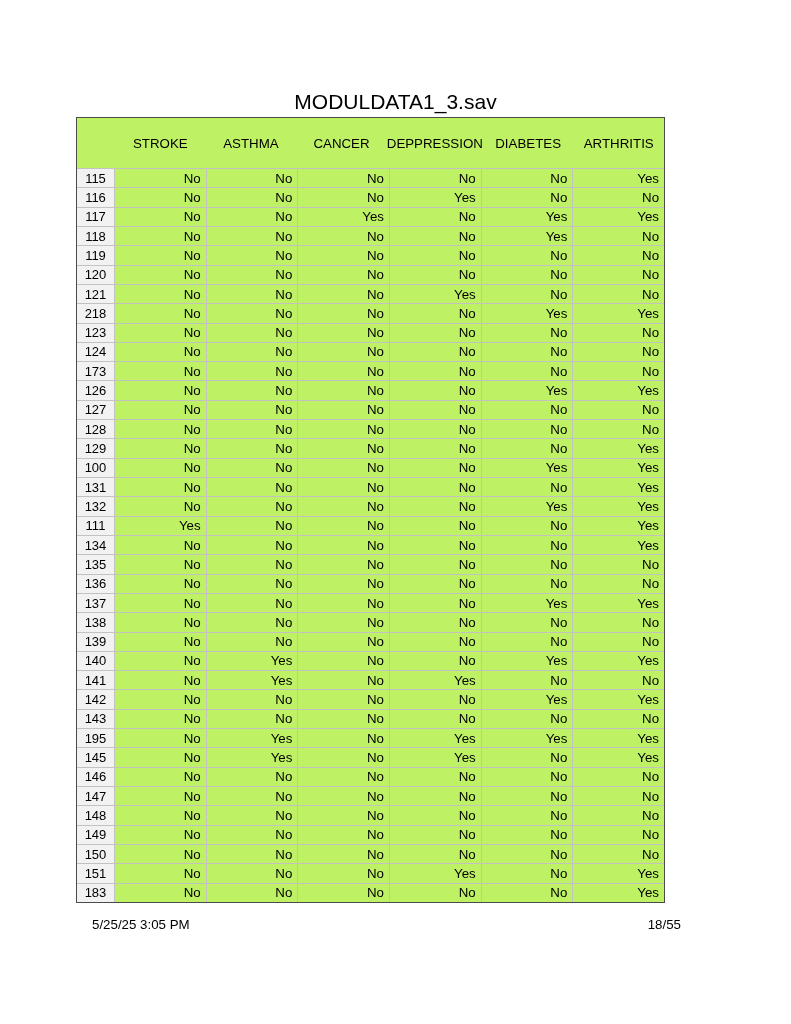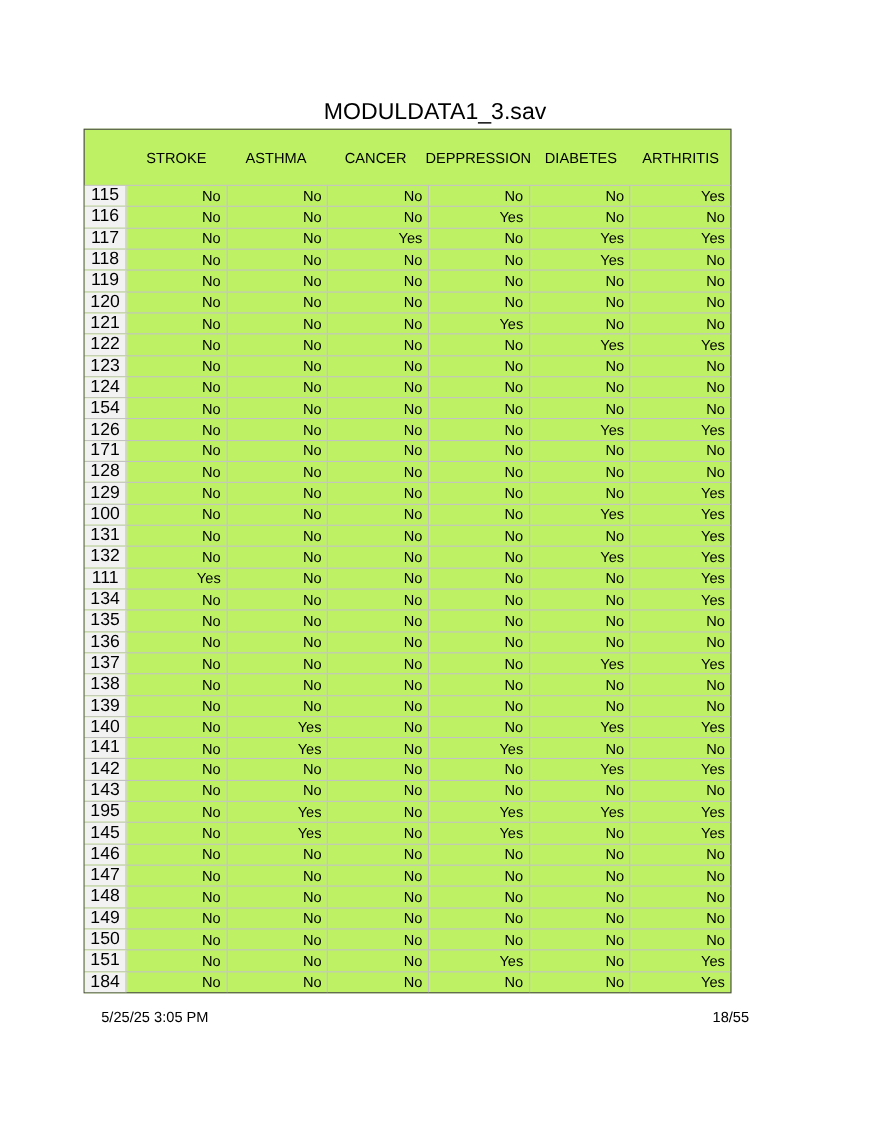--- a/index.html
+++ b/index.html
@@ -64,21 +64,21 @@
   }
   .rownum-cell {
     flex: none;
     width: 38px;
     box-sizing: border-box;
     background: #f2f2f2;
     border-right: 1px solid #c2c2c2;
     display: flex;
     align-items: center;
     justify-content: center;
-    font-size: 16px;
+    font-size: 13px;
   }
   .dcell {
     flex: 1;
     box-sizing: border-box;
     display: flex;
     align-items: center;
     justify-content: flex-end;
     padding-right: 5px;
     font-size: 13.3px;
   }
@@ -171,21 +171,21 @@
       <div class="trow">
         <div class="rownum-cell">121</div>
         <div class="dcell">No</div>
         <div class="dcell">No</div>
         <div class="dcell">No</div>
         <div class="dcell">Yes</div>
         <div class="dcell">No</div>
         <div class="dcell">No</div>
       </div>
       <div class="trow">
-        <div class="rownum-cell">122</div>
+        <div class="rownum-cell">218</div>
         <div class="dcell">No</div>
         <div class="dcell">No</div>
         <div class="dcell">No</div>
         <div class="dcell">No</div>
         <div class="dcell">Yes</div>
         <div class="dcell">Yes</div>
       </div>
       <div class="trow">
         <div class="rownum-cell">123</div>
         <div class="dcell">No</div>
@@ -198,39 +198,39 @@
       <div class="trow">
         <div class="rownum-cell">124</div>
         <div class="dcell">No</div>
         <div class="dcell">No</div>
         <div class="dcell">No</div>
         <div class="dcell">No</div>
         <div class="dcell">No</div>
         <div class="dcell">No</div>
       </div>
       <div class="trow">
-        <div class="rownum-cell">154</div>
+        <div class="rownum-cell">173</div>
         <div class="dcell">No</div>
         <div class="dcell">No</div>
         <div class="dcell">No</div>
         <div class="dcell">No</div>
         <div class="dcell">No</div>
         <div class="dcell">No</div>
       </div>
       <div class="trow">
         <div class="rownum-cell">126</div>
         <div class="dcell">No</div>
         <div class="dcell">No</div>
         <div class="dcell">No</div>
         <div class="dcell">No</div>
         <div class="dcell">Yes</div>
         <div class="dcell">Yes</div>
       </div>
       <div class="trow">
-        <div class="rownum-cell">171</div>
+        <div class="rownum-cell">127</div>
         <div class="dcell">No</div>
         <div class="dcell">No</div>
         <div class="dcell">No</div>
         <div class="dcell">No</div>
         <div class="dcell">No</div>
         <div class="dcell">No</div>
       </div>
       <div class="trow">
         <div class="rownum-cell">128</div>
         <div class="dcell">No</div>
@@ -441,21 +441,21 @@
       <div class="trow">
         <div class="rownum-cell">151</div>
         <div class="dcell">No</div>
         <div class="dcell">No</div>
         <div class="dcell">No</div>
         <div class="dcell">Yes</div>
         <div class="dcell">No</div>
         <div class="dcell">Yes</div>
       </div>
       <div class="trow">
-        <div class="rownum-cell">184</div>
+        <div class="rownum-cell">183</div>
         <div class="dcell">No</div>
         <div class="dcell">No</div>
         <div class="dcell">No</div>
         <div class="dcell">No</div>
         <div class="dcell">No</div>
         <div class="dcell">Yes</div>
       </div>
     </div>
 
   <div class="footer">

